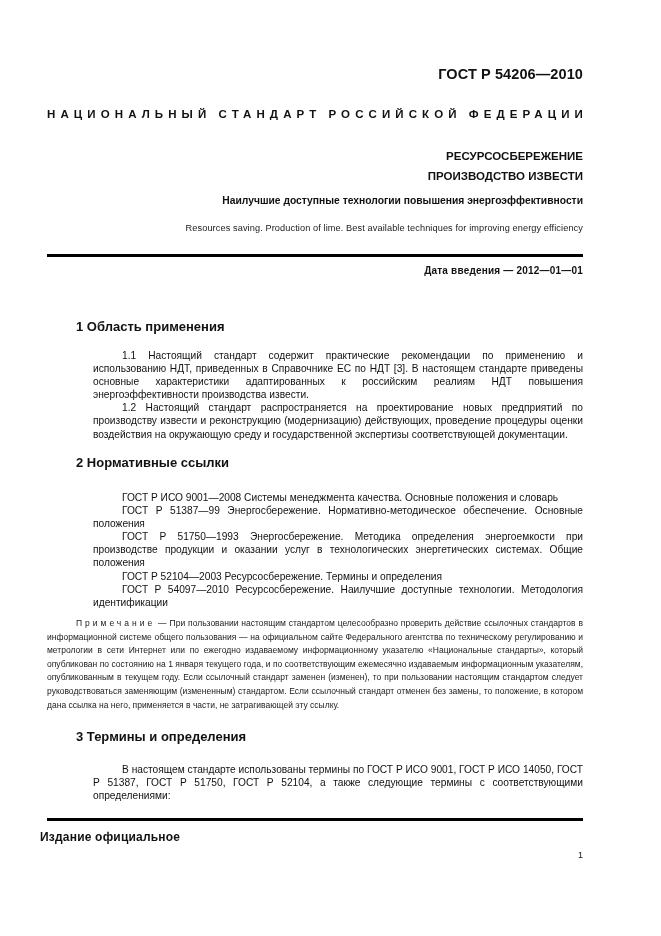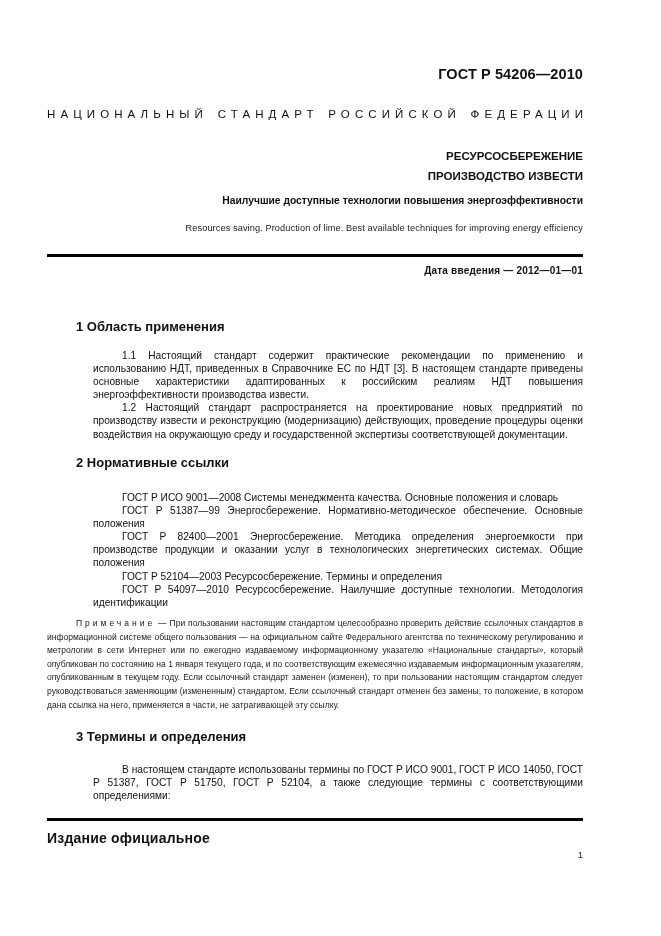--- a/index.html
+++ b/index.html
@@ -7,21 +7,21 @@
     body { position: relative; font-family: "Liberation Sans", sans-serif; color: #111111; }
 
     .page { position: absolute; left: 0; top: 0; width: 661px; height: 936px; background: #ffffff; }
 
     .doc-number {
       position: absolute; right: 78px; top: 66px;
       font-size: 14.5px; font-weight: bold; letter-spacing: 0.1px;
     }
     .national-banner {
       position: absolute; left: 47px; width: 536px; top: 108px;
-      font-size: 11.5px; font-weight: normal;
+      font-size: 11.5px; font-weight: bold;
       display: flex; justify-content: space-between;
       letter-spacing: 5.1px;
     }
     .national-banner span { white-space: nowrap; }
     .national-banner span:last-child { letter-spacing: 5.1px; margin-right: -5px; }
 
     .title-block { position: absolute; left: 47px; width: 536px; text-align: right; }
     .title-1 { top: 150px; font-size: 11.5px; font-weight: bold; }
     .title-2 { top: 170px; font-size: 11.5px; font-weight: bold; }
     .title-3 { top: 195px; font-size: 10.3px; font-weight: bold; }
@@ -56,22 +56,22 @@
     .sec2 p.ref { text-indent: 29px; }
     .note {
       position: absolute; left: 47px; width: 536px; top: 617px;
       font-size: 8.5px; line-height: 13.6px; text-align: justify; color: #1a1a1a;
     }
     .note .note-label { letter-spacing: 3px; }
     .note p { text-indent: 29px; }
     .sec3 { top: 763px; }
 
     .edition {
-      position: absolute; left: 47px; top: 830px;
-      font-size: 14px; font-weight: bold; letter-spacing: 0.2px;
+      position: absolute; left: 40px; top: 830px;
+      font-size: 12px; font-weight: bold; letter-spacing: 0.2px;
     }
     .page-number {
       position: absolute; right: 78px; top: 850px;
       font-size: 9px;
     }
   </style>
 </head>
 <body>
 
 <div class="page">
@@ -97,21 +97,21 @@
   <div class="section-heading h1">1  Область применения</div>
   <div class="body-text sec1">
     <p>1.1  Настоящий стандарт содержит практические рекомендации по применению и использованию НДТ, приведенных в Справочнике ЕС по НДТ [3]. В настоящем стандарте приведены основные характеристики адаптированных к российским реалиям НДТ повышения энергоэффективности производства извести.</p>
     <p>1.2  Настоящий стандарт распространяется на проектирование новых предприятий по производству извести и реконструкцию (модернизацию) действующих, проведение процедуры оценки воздействия на окружающую среду и государственной экспертизы соответствующей документации.</p>
   </div>
 
   <div class="section-heading h2">2  Нормативные ссылки</div>
   <div class="body-text sec2">
     <p class="ref">ГОСТ  Р ИСО 9001—2008 Системы менеджмента качества. Основные положения и словарь</p>
     <p class="ref">ГОСТ  Р  51387—99  Энергосбережение.  Нормативно-методическое  обеспечение.  Основные положения</p>
-    <p class="ref">ГОСТ  Р 82400—2001 Энергосбережение. Методика определения энергоемкости при производстве продукции и оказании услуг в технологических энергетических системах. Общие положения</p>
+    <p class="ref">ГОСТ  Р 51750—1993 Энергосбережение. Методика определения энергоемкости при производстве продукции и оказании услуг в технологических энергетических системах. Общие положения</p>
     <p class="ref">ГОСТ  Р 52104—2003 Ресурсосбережение. Термины и определения</p>
     <p class="ref">ГОСТ  Р  54097—2010  Ресурсосбережение.  Наилучшие  доступные  технологии.  Методология идентификации</p>
   </div>
 
   <div class="note">
     <p><span class="note-label">Примечание</span><span> — При пользовании настоящим стандартом целесообразно проверить действие ссылочных стандартов в информационной системе общего пользования — на официальном сайте Федерального агентства по техническому регулированию и метрологии в сети Интернет или по ежегодно издаваемому информационному указателю «Национальные стандарты», который опубликован по состоянию на 1 января текущего года, и по соответствующим ежемесячно издаваемым информационным указателям, опубликованным в текущем году. Если ссылочный стандарт заменен (изменен), то при пользовании настоящим стандартом следует руководствоваться заменяющим (измененным) стандартом. Если ссылочный стандарт отменен без замены, то положение, в котором дана ссылка на него, применяется в части, не затрагивающей эту ссылку.</span></p>
   </div>
 
   <div class="section-heading h3">3  Термины и определения</div>
   <div class="body-text sec3">

